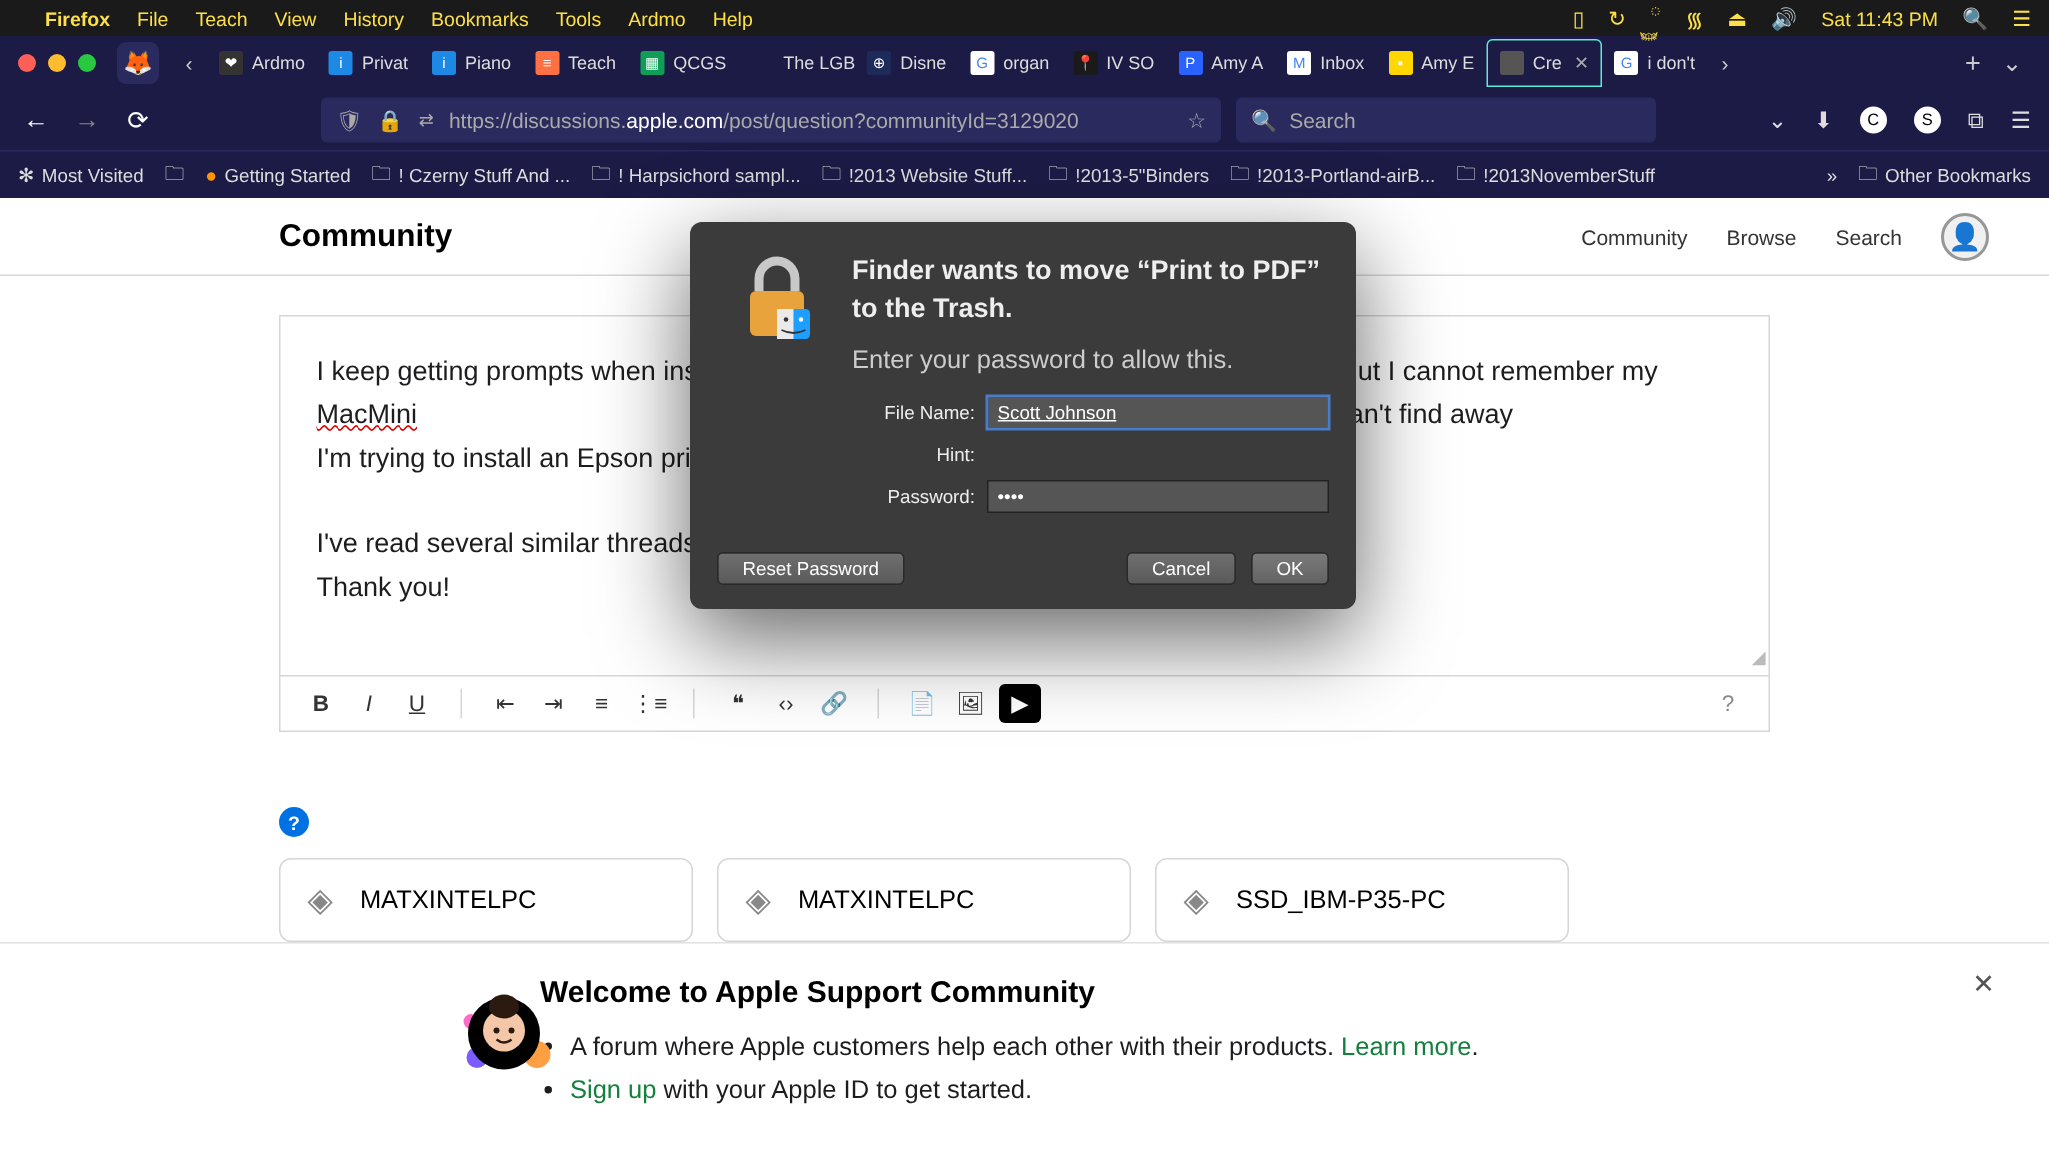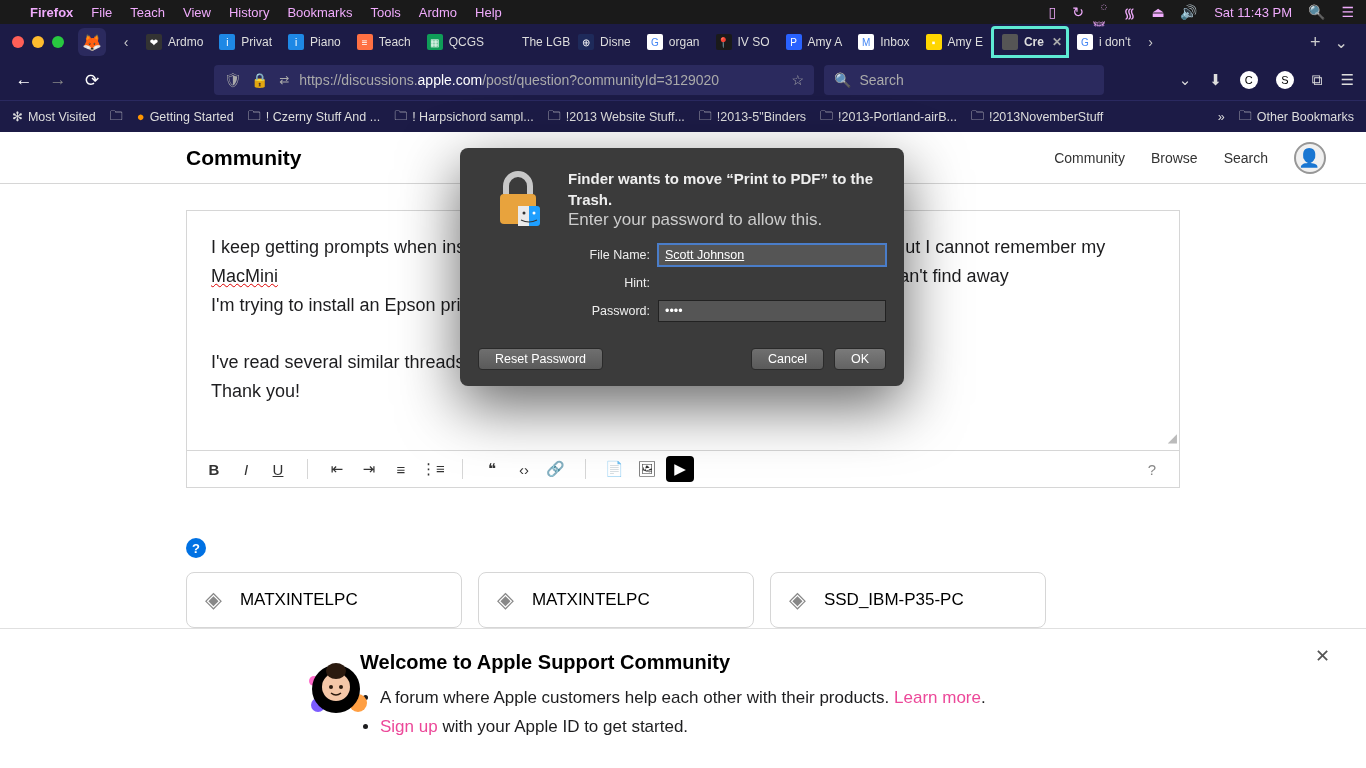--- a/index.html
+++ b/index.html
@@ -1,35 +1,35 @@
 <!DOCTYPE html>
 <html><head>
 <meta charset="utf-8">
 <style>
 * { margin: 0; padding: 0; box-sizing: border-box; font-family: -apple-system, BlinkMacSystemFont, "Segoe UI", Helvetica, Arial, sans-serif; }
 body { width: 1366px; height: 768px; overflow: hidden; background: #fff; position: relative; }
 
 
-.menubar { height: 24px; background: #1a1a1a; color: #f0abfc; display: flex; align-items: center; padding: 0 12px; font-size: 13px; justify-content: space-between; }
+.menubar { height: 24px; background: #1a1a1a; color: #fde047; display: flex; align-items: center; padding: 0 12px; font-size: 13px; justify-content: space-between; }
 .menubar-left, .menubar-right { display: flex; align-items: center; gap: 18px; }
 .menubar-left .apple { font-size: 15px; }
 .menubar-right { gap: 16px; }
 .menubar-right .icon { font-size: 14px; }
 .menubar .bold { font-weight: 600; }
 
 
 .ff-chrome { background: #1c1b46; }
 .tab-strip { height: 36px; display: flex; align-items: center; padding: 0 8px; gap: 2px; background: #1c1b46; }
 .traffic { display: flex; gap: 8px; margin-right: 12px; margin-left: 4px; }
 .traffic span { width: 12px; height: 12px; border-radius: 50%; display: block; }
 .tl-red { background: #ff5f57; } .tl-yellow { background: #febc2e; } .tl-green { background: #28c840; }
 .ff-logo { width: 28px; height: 28px; background: #2b2a5e; border-radius: 6px; display: flex; align-items: center; justify-content: center; margin-right: 8px; }
 .tab-nav { color: #ccc; width: 20px; text-align: center; font-size: 14px; cursor: pointer; }
 .tab { display: flex; align-items: center; gap: 6px; padding: 0 8px; height: 32px; color: #ddd; font-size: 12px; max-width: 78px; overflow: hidden; white-space: nowrap; cursor: pointer; border-radius: 4px 4px 0 0; }
-.tab.active { border: 3px solid #5eead4; font-weight: bold; }
+.tab.active { border: 1px solid #5eead4; }
 .tab .favicon { width: 16px; height: 16px; flex-shrink: 0; border-radius: 2px; display: flex; align-items: center; justify-content: center; font-size: 10px; }
 .tab .close { color: #aaa; font-size: 12px; margin-left: 2px; }
 .tab-actions { display: flex; gap: 14px; color: #ccc; margin-left: auto; padding-right: 10px; align-items: center; }
 
 .addr-bar { height: 40px; display: flex; align-items: center; padding: 0 12px; gap: 10px; }
 .nav-btn { color: #888; font-size: 17px; width: 24px; text-align: center; }
 .nav-btn.enabled { color: #fff; }
 .url-box { flex: 0 0 600px; height: 30px; background: #2b2a5e; border-radius: 4px; display: flex; align-items: center; padding: 0 10px; gap: 10px; color: #aaa; font-size: 14px; margin-left: 100px; }
 .url-box .url { flex: 1; white-space: nowrap; overflow: hidden; }
 .url-box .url .domain { color: #fff; }
@@ -65,29 +65,29 @@
 .device-cards { margin: 14px 186px 0; display: flex; gap: 16px; }
 .device-card { flex: 0 0 276px; border: 1px solid #d6d6d6; border-radius: 8px; padding: 14px 18px; display: flex; align-items: center; gap: 18px; font-size: 17px; cursor: pointer; }
 .device-card .dicon { font-size: 22px; color: #888; }
 
 
 .welcome { position: absolute; left: 0; right: 0; bottom: 0; height: 140px; background: #fff; border-top: 1px solid #e0e0e0; display: flex; padding: 22px 60px 0 300px; }
 .welcome .memoji { position: absolute; left: 300px; top: 24px; width: 72px; height: 72px; }
 .welcome .content { margin-left: 60px; }
 .welcome h3 { font-size: 20px; font-weight: 600; margin-bottom: 10px; }
 .welcome ul { list-style: disc; margin-left: 20px; font-size: 17px; line-height: 1.7; color: #1d1d1f; }
-.welcome a { color: #ec4899; text-decoration: none; }
+.welcome a { color: #15803d; text-decoration: none; }
 .welcome .close { position: absolute; right: 36px; top: 16px; font-size: 18px; color: #555; cursor: pointer; }
 
 
 .cred-dialog { position: absolute; left: 460px; top: 148px; width: 444px; background: #3b3b3b; border-radius: 8px; box-shadow: 0 20px 60px rgba(0,0,0,.6); color: #eee; padding: 20px 18px 16px; z-index: 100; font-size: 13px; }
 .cred-top { display: flex; gap: 20px; margin-bottom: 14px; }
 .cred-icon { width: 60px; height: 60px; flex-shrink: 0; margin-left: 10px; position: relative; }
 .cred-msg { flex: 1; }
-.cred-msg .title { font-weight: 600; font-size: 15px; line-height: 1.4; }
+.cred-msg .title { font-weight: 600; font-size: 18px; margin-bottom: 12px; line-height: 1.4; }
 .cred-msg .sub { font-size: 17px; color: #ccc; margin-bottom: 14px; }
 .cred-row { display: flex; align-items: center; margin-bottom: 10px; }
 .cred-row label { width: 82px; text-align: right; margin-right: 8px; font-size: 12.5px; }
 .cred-row input { flex: 1; height: 22px; background: #555; border: 1px solid #222; color: #fff; padding: 0 6px; font-size: 12.5px; }
 .cred-row input.focus { outline: 2px solid #4a7dc9; outline-offset: -1px; text-decoration: underline; }
 .cred-row .hint-val { color: #ccc; font-size: 12px; }
 .cred-btns { display: flex; gap: 10px; margin-top: 16px; }
 .cred-btn { height: 22px; padding: 0 16px; background: linear-gradient(#6f6f6f,#5a5a5a); border: 1px solid #2a2a2a; border-radius: 4px; color: #fff; font-size: 12.5px; cursor: pointer; display: flex; align-items: center; }
 .cred-btn.primary { background: linear-gradient(#7a7a7a,#636363); }
 .cred-spacer { flex: 1; }

